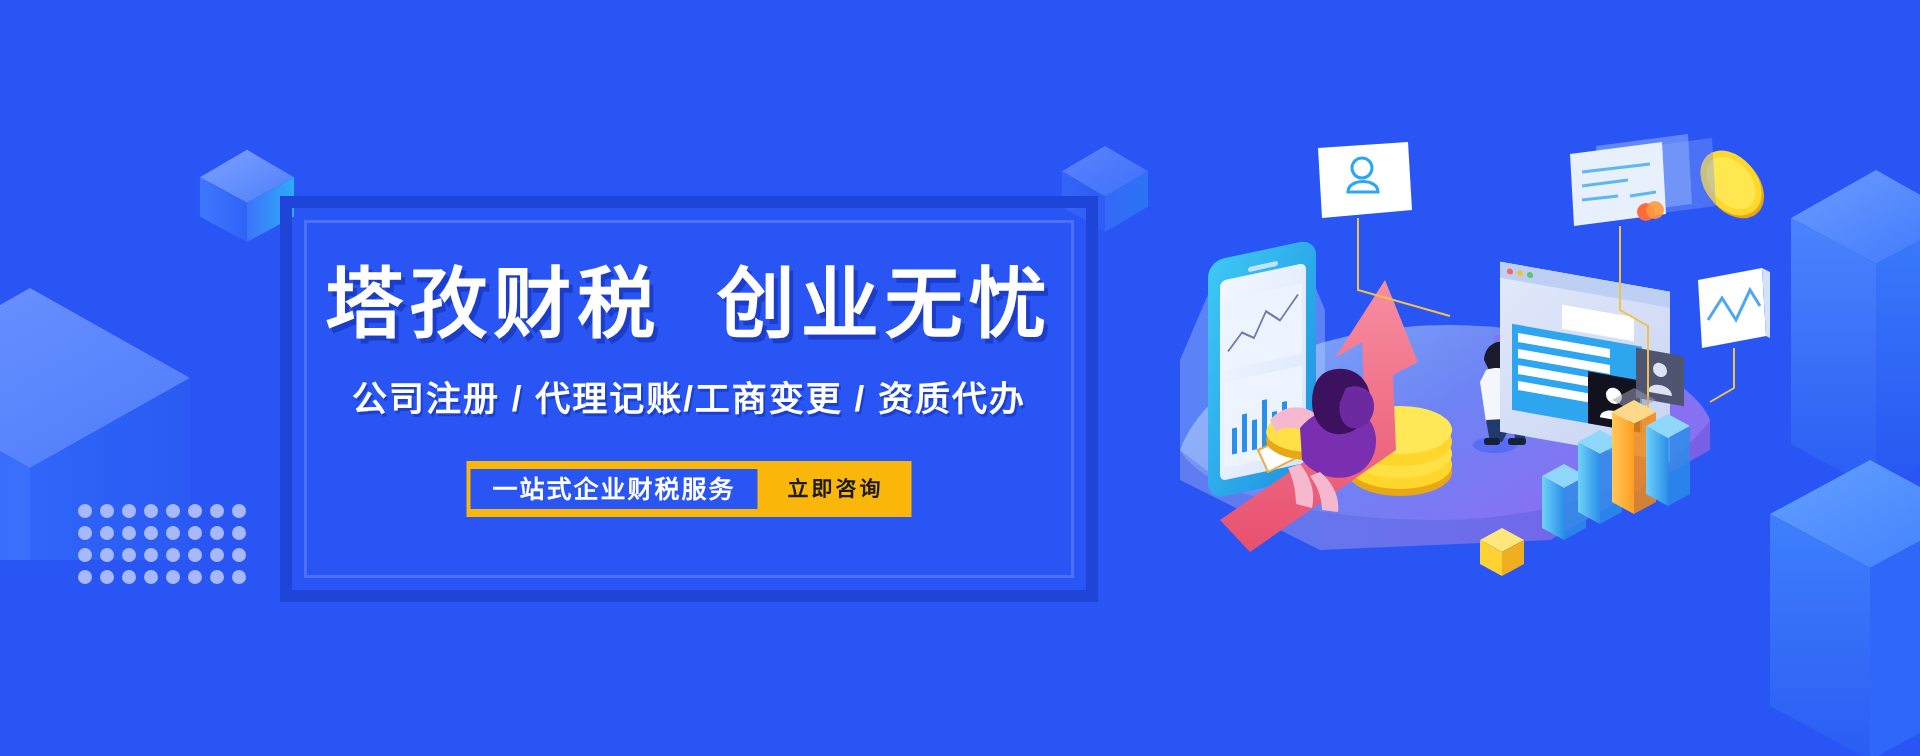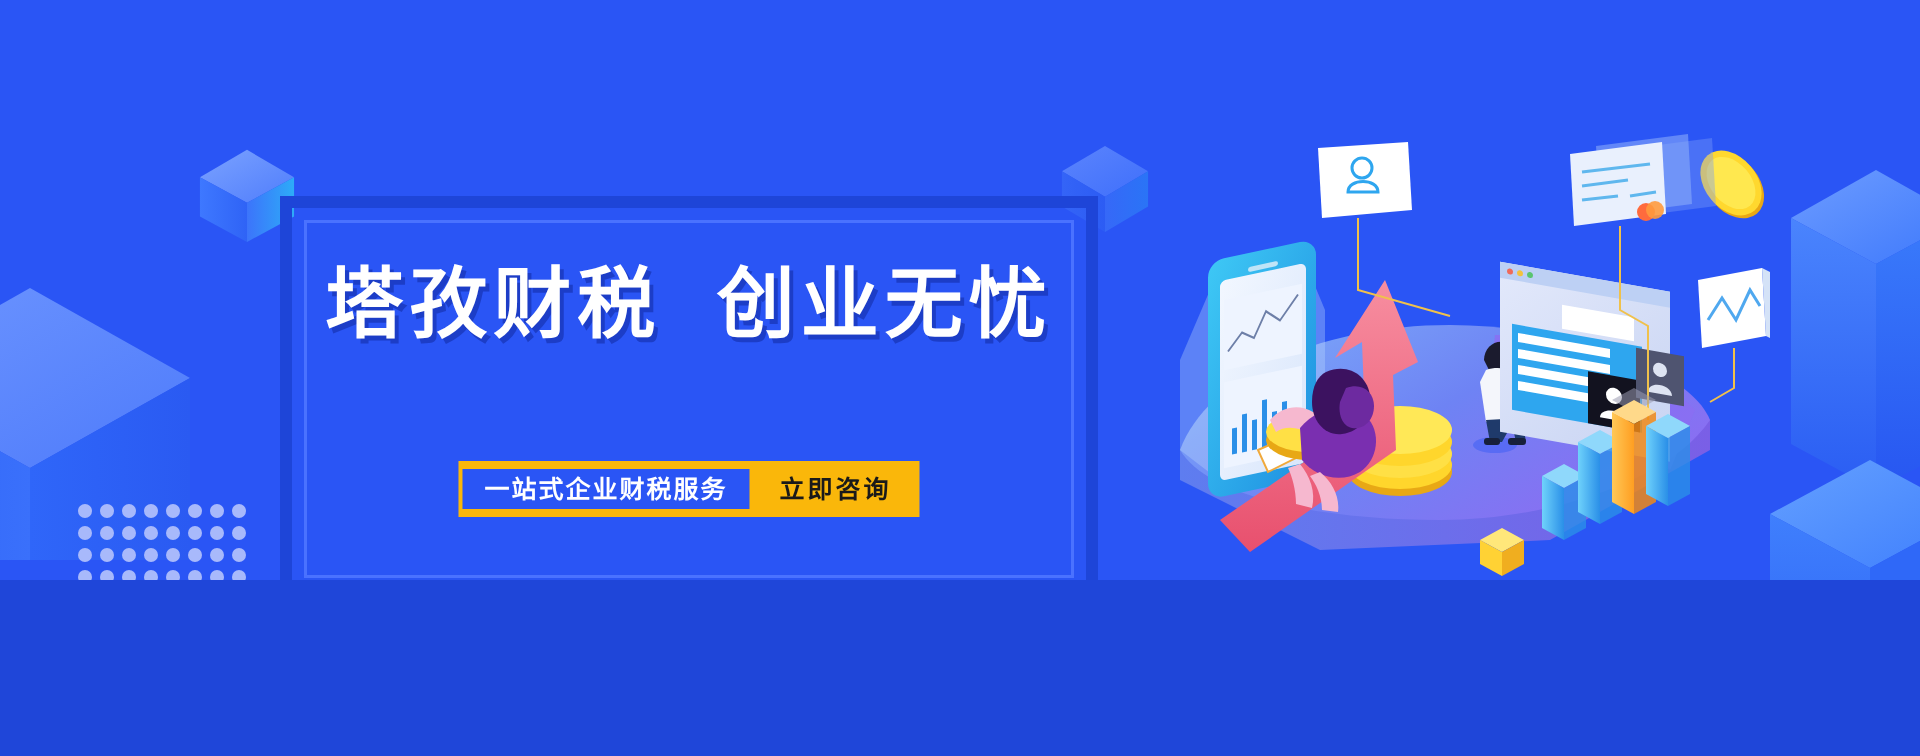--- a/index.html
+++ b/index.html
@@ -8,21 +8,21 @@
     padding: 0;
     background: #1f46d9;
   }
   body {
     font-family: "Liberation Sans", "DejaVu Sans", sans-serif;
   }
 
   .banner {
     position: relative;
     width: 1920px;
-    height: 580px;
+    height: 756px;
     overflow: hidden;
     background: #2a55f5;
   }
 
   
   .deco { position: absolute; pointer-events: none; }
 
   
   .cube-bl { left: -60px; top: 230px; width: 320px; height: 330px; }
   
@@ -121,21 +121,21 @@
     font-size: 25px;
     font-weight: 700;
     letter-spacing: 2px;
     line-height: 40px;
     padding: 0 22px;
     height: 40px;
     white-space: nowrap;
   }
   .cta-right {
     color: #1a1a1a;
-    font-size: 25px;
+    font-size: 21px;
     font-weight: 700;
     letter-spacing: 3px;
     line-height: 40px;
     padding: 0 24px 0 30px;
     height: 40px;
     white-space: nowrap;
     cursor: pointer;
   }
 
   
@@ -482,20 +482,21 @@
       <polygon points="330,420 352,432 352,456 330,444" fill="#ffd234"></polygon>
       <polygon points="374,420 352,432 352,456 374,444" fill="#f0ae1f"></polygon>
     </g>
   </svg>
 
   <div class="frame">
     <div class="frame-inner">
 
       <div class="headline">塔孜财税  创业无忧</div>
 
+      <div class="subline">公司注册 / 代理记账/工商变更 / 资质代办</div>
 
       <div class="cta">
         <div class="cta-left">一站式企业财税服务</div>
         <div class="cta-right">立即咨询</div>
       </div>
 
     </div>
   </div>
 
 </div>

